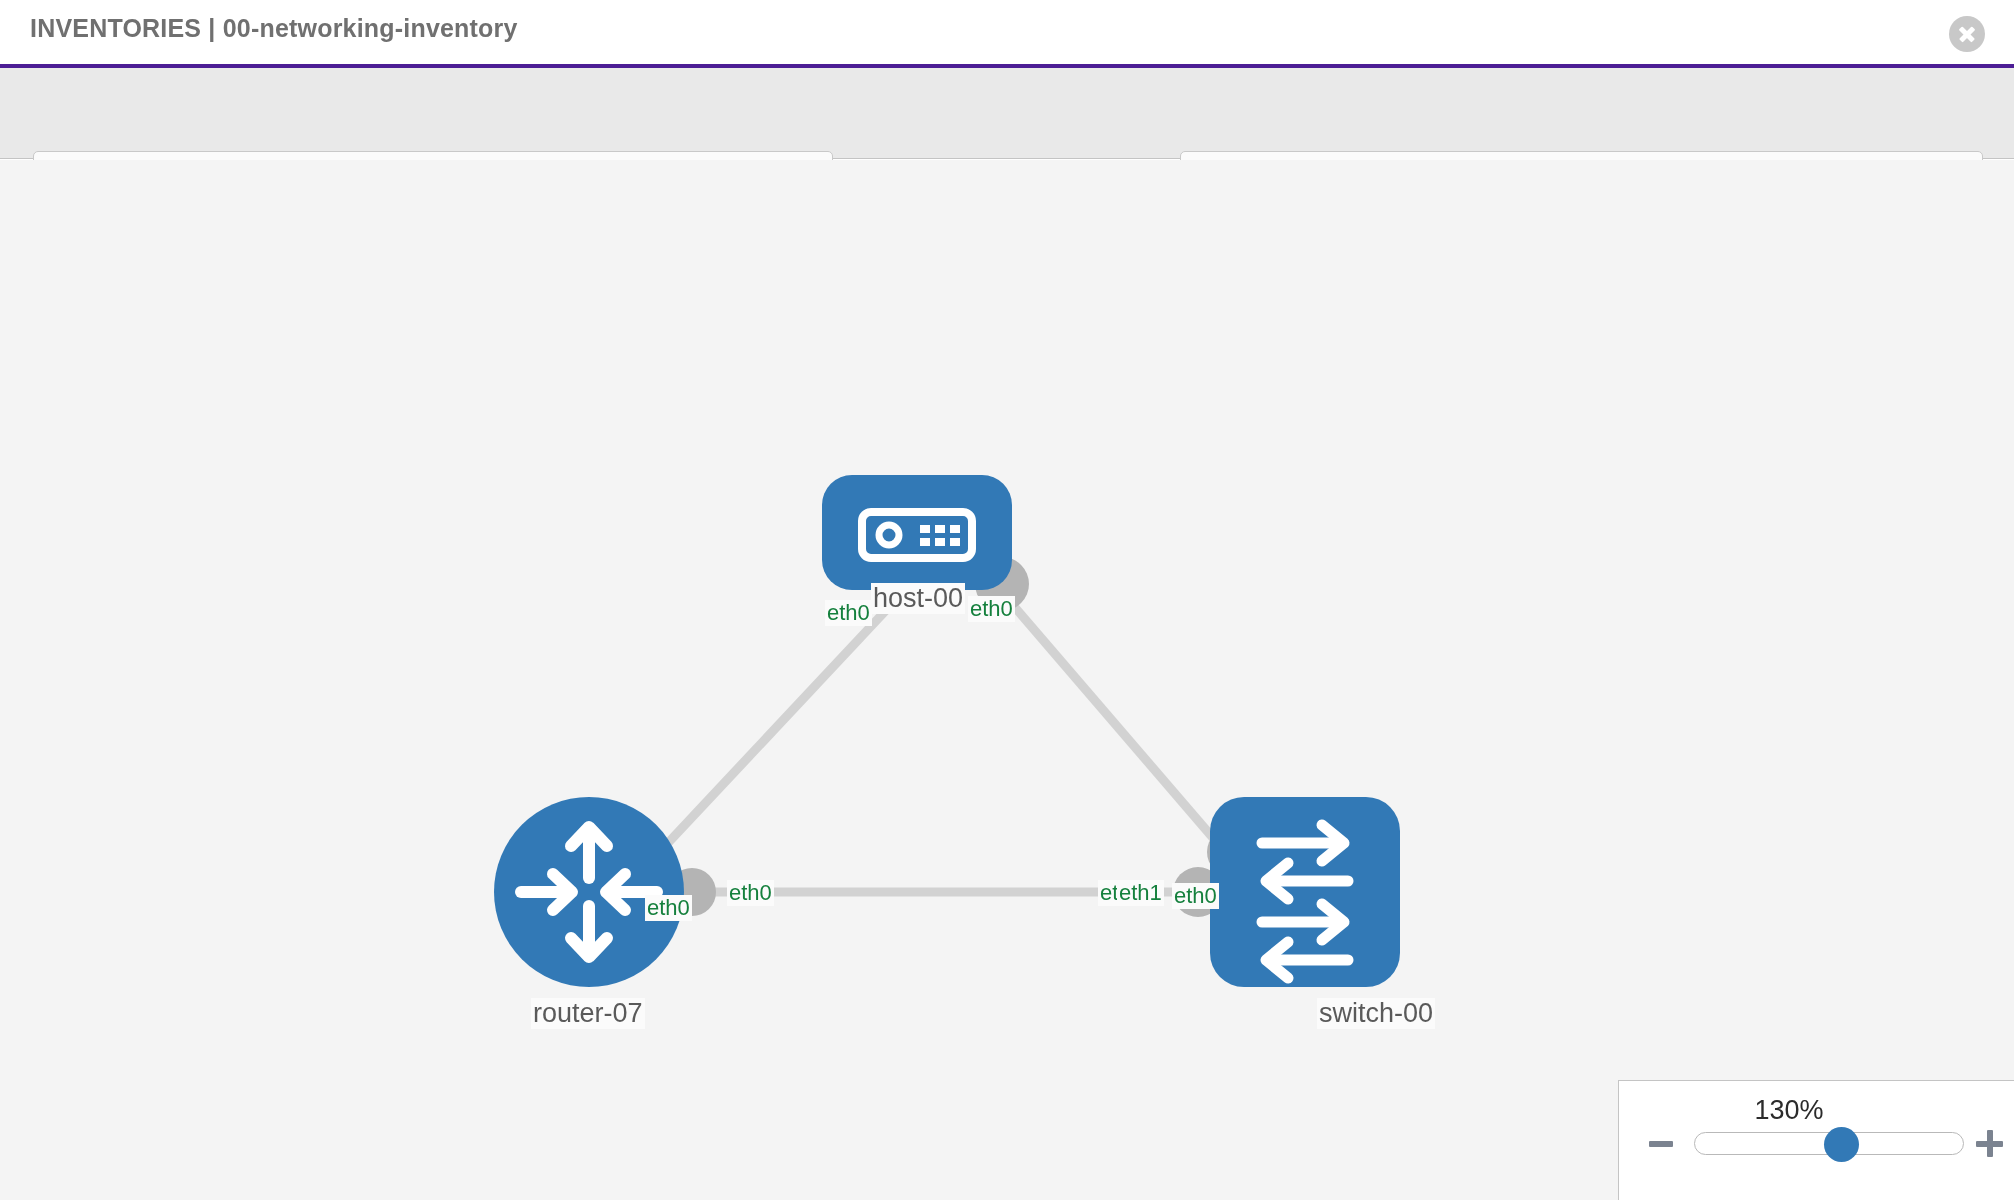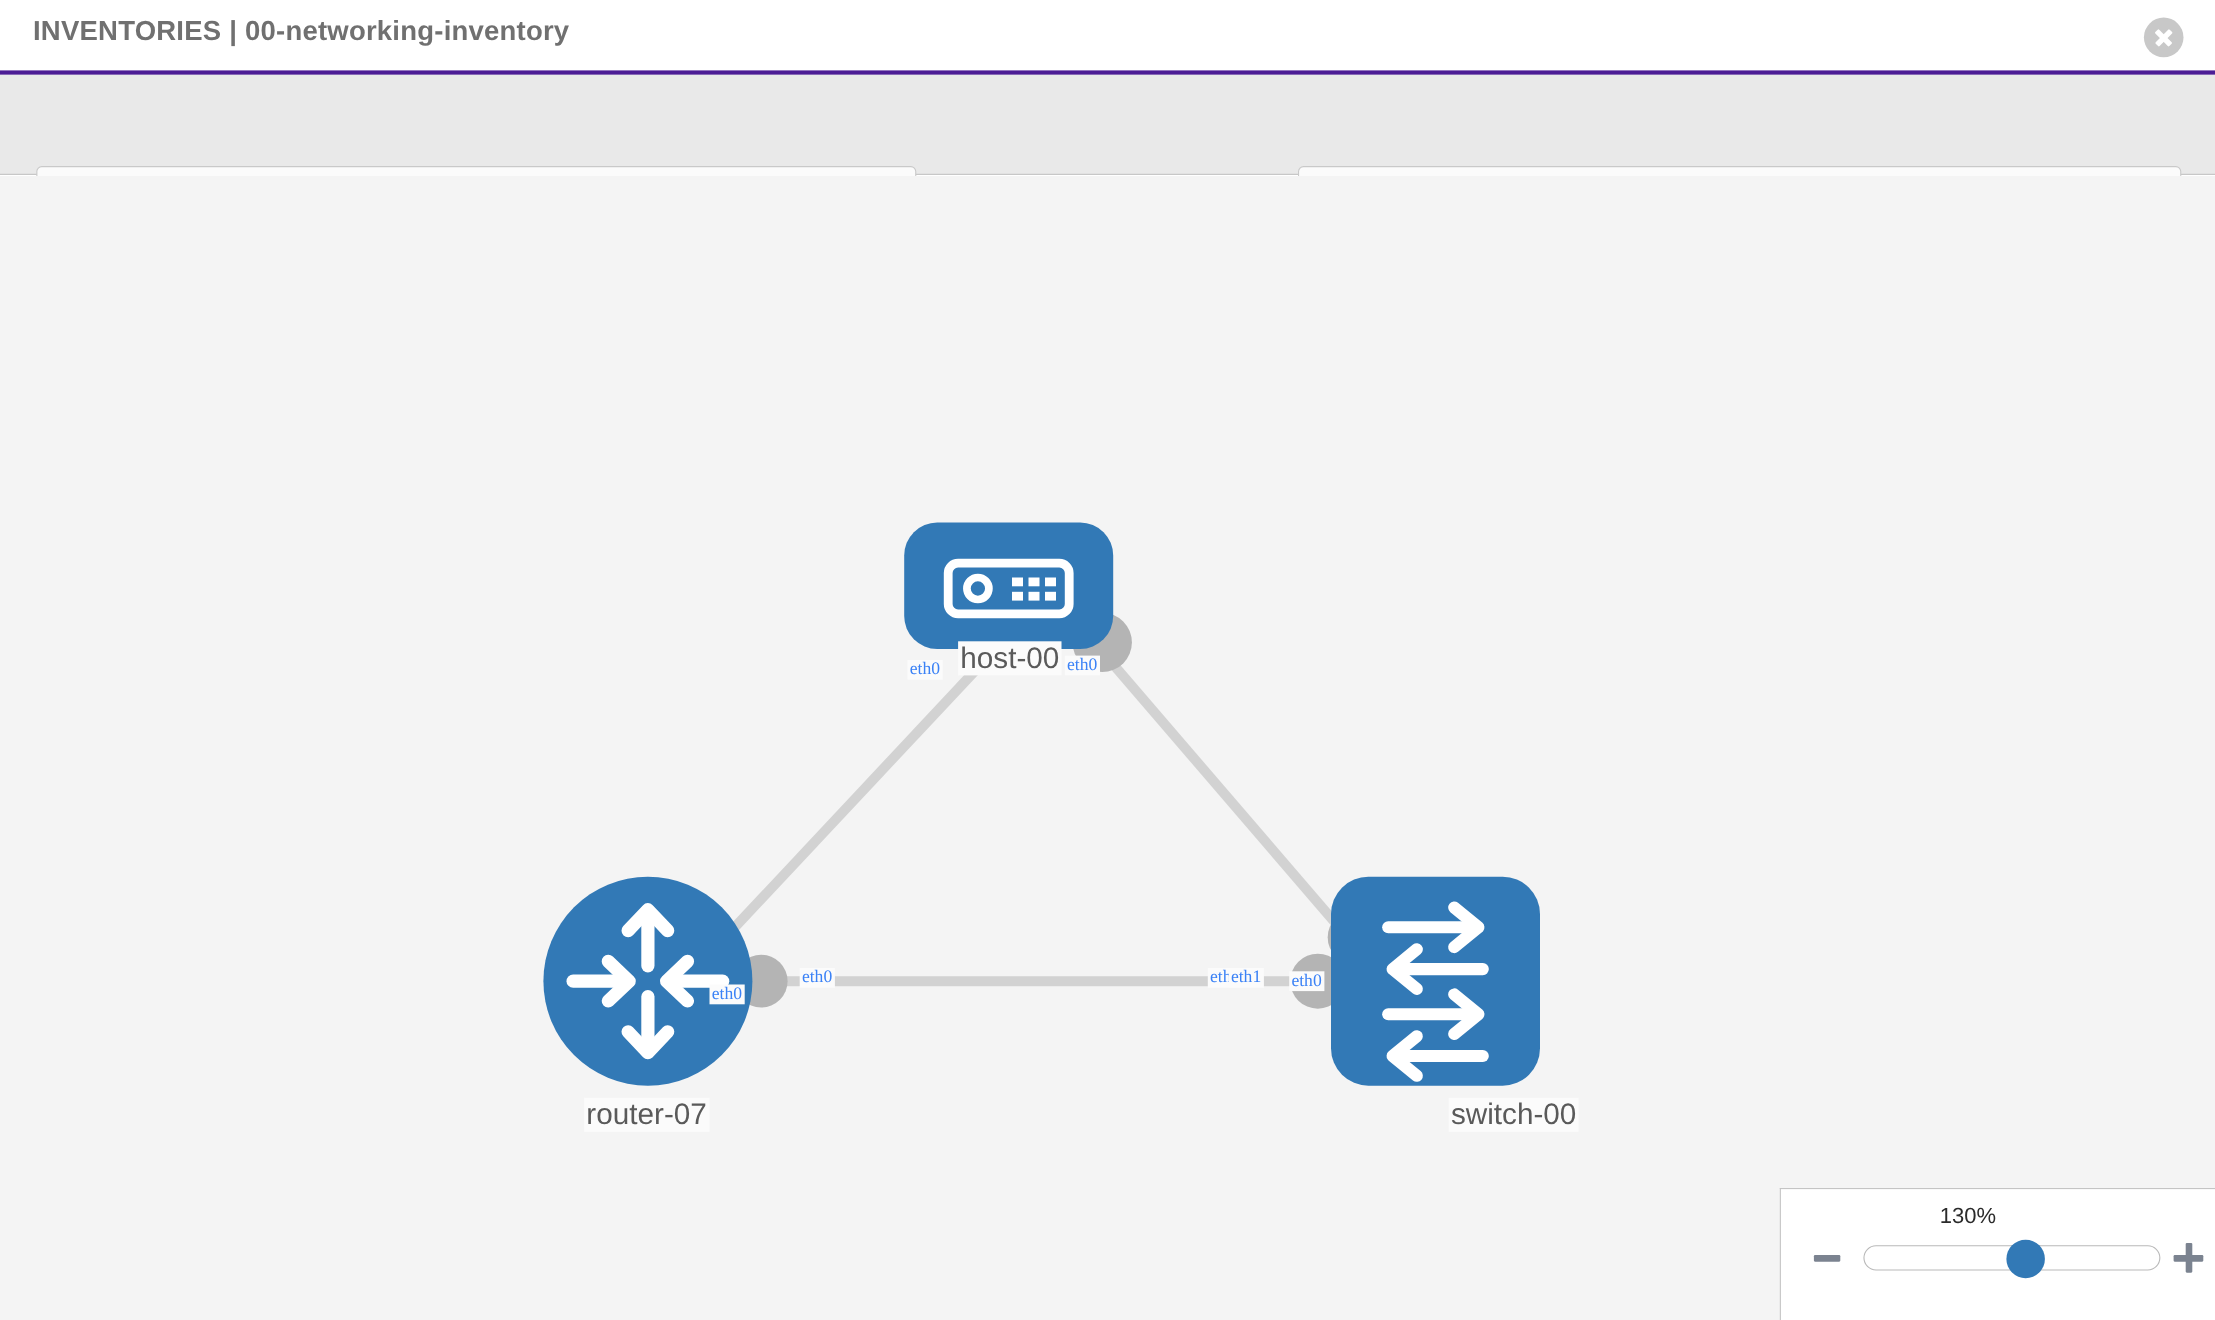--- a/index.html
+++ b/index.html
@@ -111,40 +111,39 @@
     position: absolute;
     font-size: 27px;
     color: #5a5a5a;
     background: #fbfbfb;
     white-space: nowrap;
     padding: 0 2px;
     text-align: right;
   }
   .iface-label {
     position: absolute;
-    font-size: 16px;
-    color: #3b82f6;
+    font-size: 22px;
+    color: #15803d;
     background: #fbfbfb;
     white-space: nowrap;
     padding: 0 2px;
-    font-family: Liberation Serif, serif;
   }
 
   
   .zoom-panel {
     position: absolute; left: 1618px; top: 1080px;
     width: 396px; height: 120px;
     background: #ffffff;
     border: 1px solid #c4c4c4;
     border-right: none; border-bottom: none;
   }
   .zoom-value {
     position: absolute; left: 0; top: 14px;
     width: 340px; text-align: center;
-    font-size: 20px; color: #2b2b2b;
+    font-size: 27px; color: #2b2b2b;
   }
   .zoom-minus {
     position: absolute; left: 30px; top: 60px;
     width: 24px; height: 6px; background: #7b8390;
     border-radius: 1px; cursor: pointer;
   }
   .zoom-track {
     position: absolute; left: 75px; top: 51px;
     width: 270px; height: 23px;
     border: 1.5px solid #b9b9b9;

